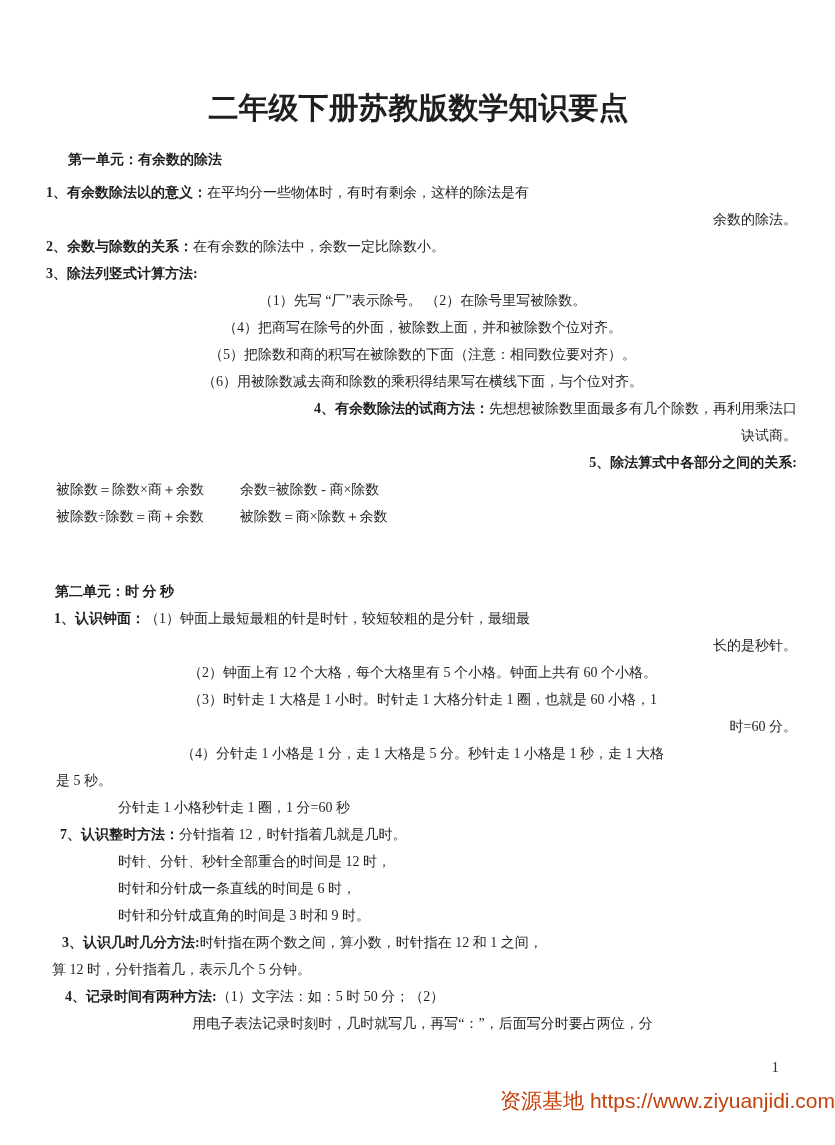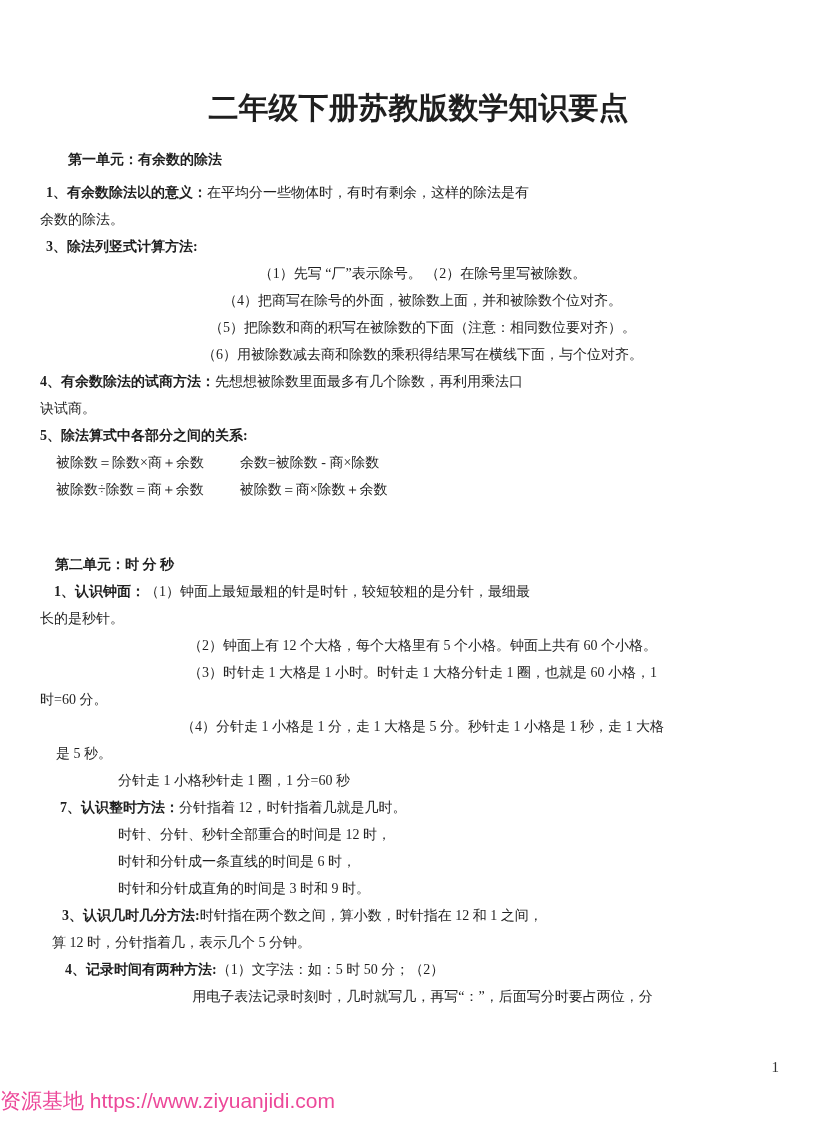--- a/index.html
+++ b/index.html
@@ -16,55 +16,56 @@
     margin:0 0 22px 0;
     font-size:30px;line-height:32px;font-weight:bold;
     text-align:center;white-space:nowrap;
   }
   p{margin:0;font-size:14px;line-height:27px;white-space:nowrap;}
   .b{font-weight:bold;}
   .u-heading{font-weight:bold;}
   .u1-heading{padding-left:28px;margin-bottom:6px;}
   .u2-heading{padding-left:15px;}
   .gap-before{margin-top:48px;}
-  .i0{padding-left:0;}
+  .i0{padding-left:0;text-align:right;}
   .i6{padding-left:6px;}
   .i8{padding-left:8px;text-align:center;}
   .i12{padding-left:12px;}
   .i14{padding-left:14px;}
   .i16{padding-left:16px;}
   .i20{padding-left:20px;}
   .i22{padding-left:22px;}
   .i25{padding-left:25px;}
   .i70{padding-left:78px;}
   .fgap{margin-left:36px;}
   .page-number{
     position:absolute;right:56px;top:1058px;
     font-size:15px;line-height:18px;color:#333333;
   }
   .footer{
     position:absolute;left:0;top:1088px;width:100%;
-    text-align:left;
+    text-align:right;
     font-family:"Liberation Sans","DejaVu Sans",sans-serif;
-    font-size:21px;line-height:26px;color:#ec4899;
+    font-size:21px;line-height:26px;color:#c2410c;
   }
 </style>
 </head>
 <body>
 
 <div class="page">
   <div class="content">
 
     <h1 class="title">二年级下册苏教版数学知识要点</h1>
 
     <p class="u-heading u1-heading">第一单元：有余数的除法</p>
 
     <p class="i6"><span class="b">1、有余数除法以的意义：</span><span>在平均分一些物体时，有时有剩余，这样的除法是有</span></p>
     <p class="i0">余数的除法。</p>
 
+    <p class="i6"><span class="b">2、余数与除数的关系：</span><span>在有余数的除法中，余数一定比除数小。</span></p>
 
     <p class="i6 b">3、除法列竖式计算方法:</p>
 
     <p class="i8">（1）先写 “厂”表示除号。 （2）在除号里写被除数。</p>
     <p class="i8">（4）把商写在除号的外面，被除数上面，并和被除数个位对齐。</p>
     <p class="i8">（5）把除数和商的积写在被除数的下面（注意：相同数位要对齐）。</p>
     <p class="i8">（6）用被除数减去商和除数的乘积得结果写在横线下面，与个位对齐。</p>
 
     <p class="i0"><span class="b">4、有余数除法的试商方法：</span><span>先想想被除数里面最多有几个除数，再利用乘法口</span></p>
     <p class="i0">诀试商。</p>

